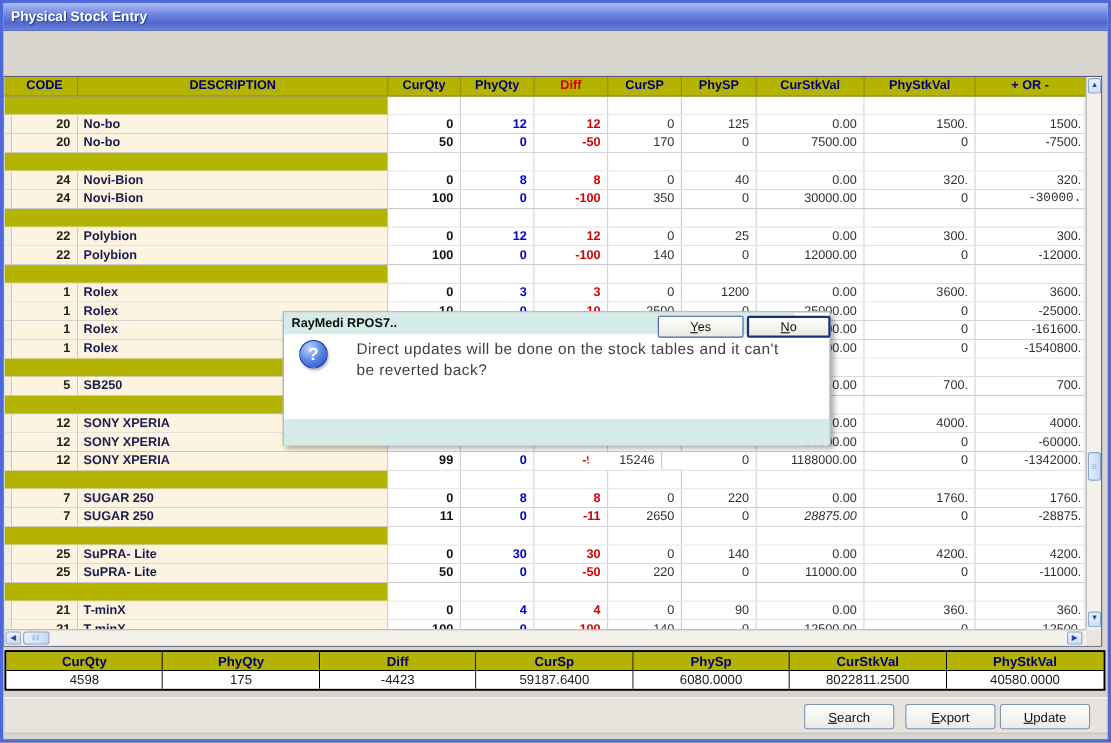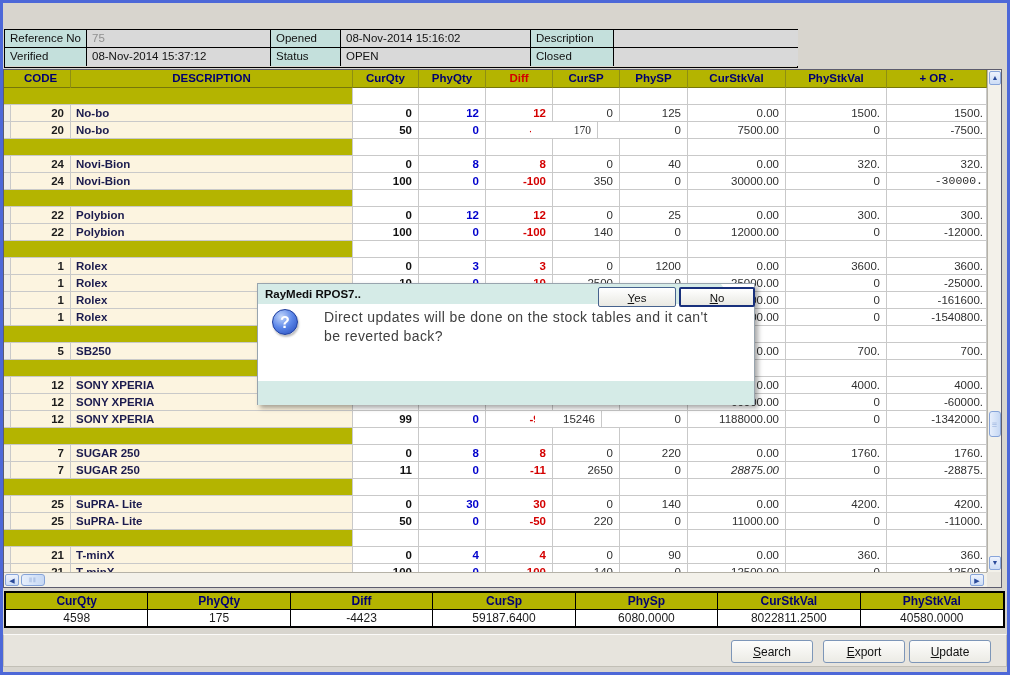--- a/index.html
+++ b/index.html
@@ -159,35 +159,24 @@
   }
   .dlg-yes { left:340px; width:78px; }
   .dlg-no  { left:421px; width:76px; border:2px solid #18307c; line-height:16px; }
   u { text-decoration:underline; }
 </style>
 </head>
 <body>
 
 <div class="window">
 
-
-  <div class="form">
-    <div class="fcell flabel">Reference No</div>
-    <div class="fcell fvalue dim">75</div>
-    <div class="fcell flabel">Opened</div>
-    <div class="fcell fvalue">08-Nov-2014 15:16:02</div>
-    <div class="fcell flabel">Description</div>
-    <div class="fcell fvalue"></div>
-    <div class="fcell flabel">Verified</div>
-    <div class="fcell fvalue">08-Nov-2014 15:37:12</div>
-    <div class="fcell flabel">Status</div>
-    <div class="fcell fvalue">OPEN</div>
-    <div class="fcell flabel">Closed</div>
-    <div class="fcell fvalue"></div>
+  <div class="titlebar">
+    <span>Physical Stock Entry</span>
   </div>
+
 
   <div class="grid">
     <div class="grid-header" id="grid-header">
         <div class="gh" style="left: 7px; width: 60px;">CODE</div>
         <div class="gh" style="left: 67px; width: 282px;">DESCRIPTION</div>
         <div class="gh" style="left: 349px; width: 66px;">CurQty</div>
         <div class="gh" style="left: 415px; width: 67px;">PhyQty</div>
         <div class="gh gh-red" style="left: 482px; width: 67px;">Diff</div>
         <div class="gh" style="left: 549px; width: 67px;">CurSP</div>
         <div class="gh" style="left: 616px; width: 68px;">PhySP</div>
@@ -220,21 +209,21 @@
           <div class="cell c-phystkval" style="left: 782px; width: 101px;">1500.</div>
           <div class="cell c-plusorminus" style="left: 883px; width: 100px;">1500.</div>
         </div>
         <div class="grow" style="top: 34px;">
           <div class="cell sel" style="left: 0px; width: 7px;"></div>
           <div class="cell c-code" style="left: 7px; width: 60px;">20</div>
           <div class="cell c-desc" style="left: 67px; width: 282px;">No-bo</div>
           <div class="cell c-curqty" style="left: 349px; width: 66px;">50</div>
           <div class="cell c-phyqty" style="left: 415px; width: 67px;">0</div>
           <div class="cell c-diff" style="left: 482px; width: 67px;">-50</div>
-          <div class="cell c-cursp" style="left: 527px; width: 67px; font-family: Liberation Serif, serif;">170</div>
+          <div class="cell c-cursp" style="left: 549px; width: 67px;">170</div>
           <div class="cell c-physp" style="left: 616px; width: 68px;">0</div>
           <div class="cell c-curstkval" style="left: 684px; width: 98px;">7500.00</div>
           <div class="cell c-phystkval" style="left: 782px; width: 101px;">0</div>
           <div class="cell c-plusorminus" style="left: 883px; width: 100px;">-7500.</div>
         </div>
         <div class="grow seprow" style="top: 51px;">
           <div class="cell band" style="left: 0px; width: 349px;"></div>
           <div class="cell" style="left: 349px; width: 66px;"></div>
           <div class="cell" style="left: 415px; width: 67px;"></div>
           <div class="cell" style="left: 482px; width: 67px;"></div>

